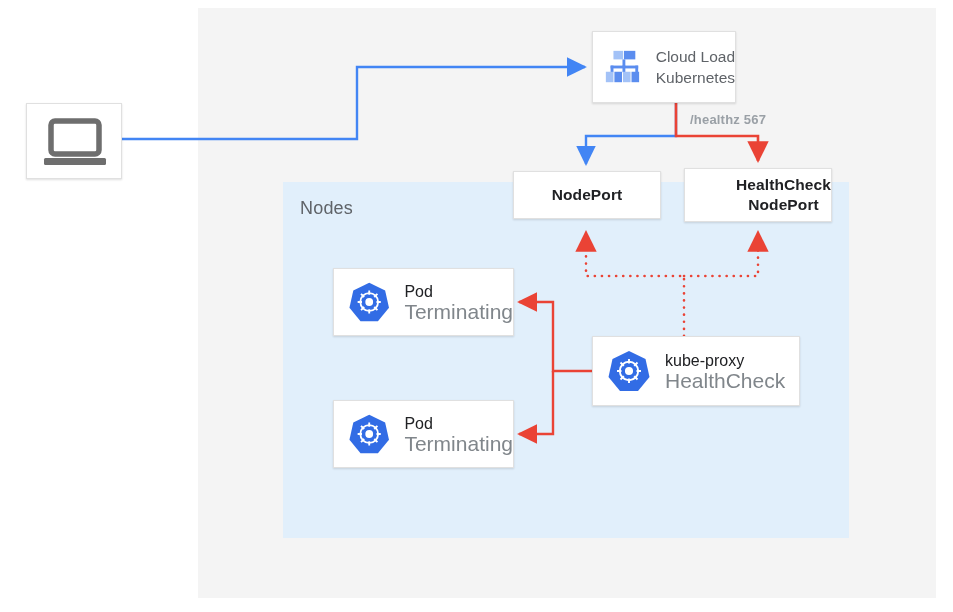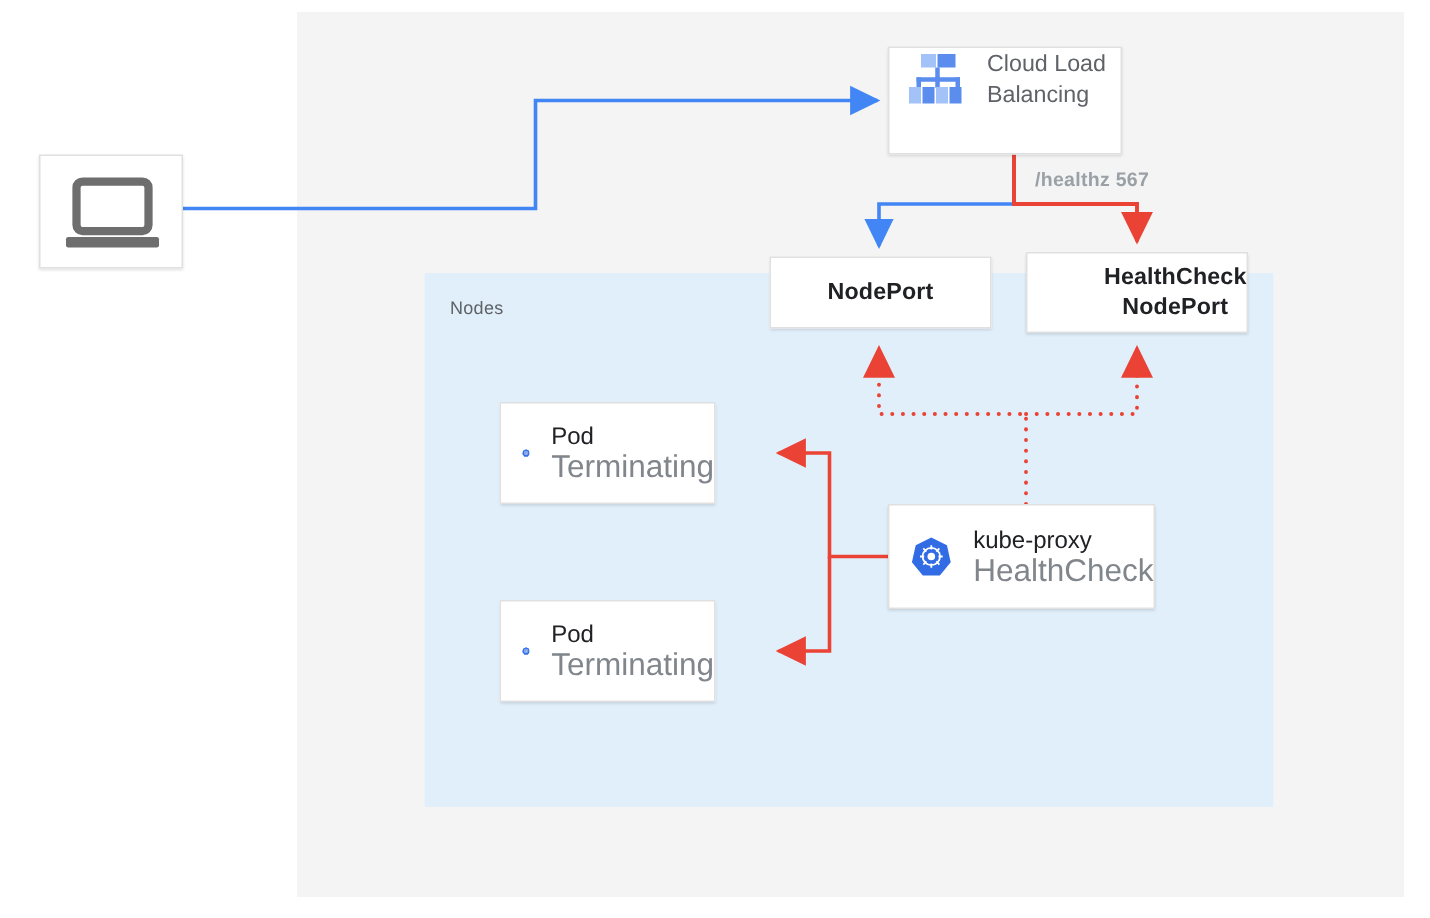--- a/index.html
+++ b/index.html
@@ -5,42 +5,42 @@
   html,body{margin:0;padding:0;background:#ffffff;}
   body{width:953px;height:612px;overflow:hidden;
        font-family:"Liberation Sans","DejaVu Sans",sans-serif;}
   #stage{position:relative;width:953px;height:612px;}
 
   .gray-panel{position:absolute;left:198px;top:8px;width:738px;height:590px;
               background:#f4f4f4;}
 
   .nodes-region{position:absolute;left:283px;top:182px;width:566px;height:356px;
                 background:#e1effb;}
-  .nodes-label{position:absolute;left:300px;top:198px;font-size:12px;
+  .nodes-label{position:absolute;left:300px;top:198px;font-size:18px;
                color:#5f6368;letter-spacing:.2px;}
 
   .card{position:absolute;background:#ffffff;border:1px solid #e0e0e0;
         box-shadow:0 1px 2px rgba(0,0,0,.13);box-sizing:border-box;}
 
   .laptop-card{left:26px;top:103px;width:96px;height:76px;}
-  .lb-card{left:592px;top:31px;width:156px;height:72px;
-           display:flex;align-items:flex-start;padding-left:10px;}
+  .lb-card{left:592px;top:31px;width:144px;height:72px;
+           display:flex;align-items:center;padding-left:10px;}
   .lb-text{font-size:15.5px;color:#5f6368;line-height:21px;margin-left:9px;}
 
   .np-card{left:513px;top:171px;width:148px;height:48px;
            display:flex;align-items:center;justify-content:center;}
   .hcnp-card{left:684px;top:168px;width:148px;height:54px;
              display:flex;align-items:center;justify-content:flex-end;}
   .np-text{font-size:15.5px;font-weight:bold;color:#202124;text-align:center;
            line-height:20px;letter-spacing:.1px;}
 
-  .pod-card{left:333px;width:144px;height:68px;
+  .pod-card{left:333px;width:181px;height:68px;
             display:flex;align-items:center;padding-left:14px;}
   .pod1{top:268px;} .pod2{top:400px;}
-  .kp-card{left:592px;top:336px;width:178px;height:70px;
+  .kp-card{left:592px;top:336px;width:208px;height:70px;
            display:flex;align-items:center;padding-left:14px;}
 
   .txtcol{margin-left:14px;}
   .t-main{font-size:16px;color:#202124;line-height:20px;}
   .t-sub{font-size:21px;color:#80868b;line-height:20px;}
 
   .healthz{position:absolute;left:690px;top:112px;font-size:13px;
            font-weight:bold;color:#9aa0a6;letter-spacing:.2px;}
 
   svg.wires{position:absolute;left:0;top:0;width:953px;height:612px;
@@ -105,21 +105,21 @@
       <rect x="8" y="19.5" width="3" height="7" fill="#5b8def"></rect>
       <rect x="20.5" y="19.5" width="3" height="7" fill="#5b8def"></rect>
       <rect x="34" y="19.5" width="3" height="7" fill="#5b8def"></rect>
       <rect x="3" y="26" width="8" height="11" fill="#a3c2f7"></rect>
       <rect x="12" y="26" width="8" height="11" fill="#5b8def"></rect>
       <rect x="21" y="26" width="8" height="11" fill="#a3c2f7"></rect>
       <rect x="30" y="26" width="8" height="11" fill="#5b8def"></rect>
     </svg>
     <div class="lb-text">
       <div>Cloud Load</div>
-      <div>Balancing</div>
+      <div>Kubernetes</div>
     </div>
   </div>
 
   <div class="healthz">/healthz 567</div>
 
   <div class="card np-card">
     <div class="np-text">NodePort</div>
   </div>
 
   <div class="card hcnp-card">

